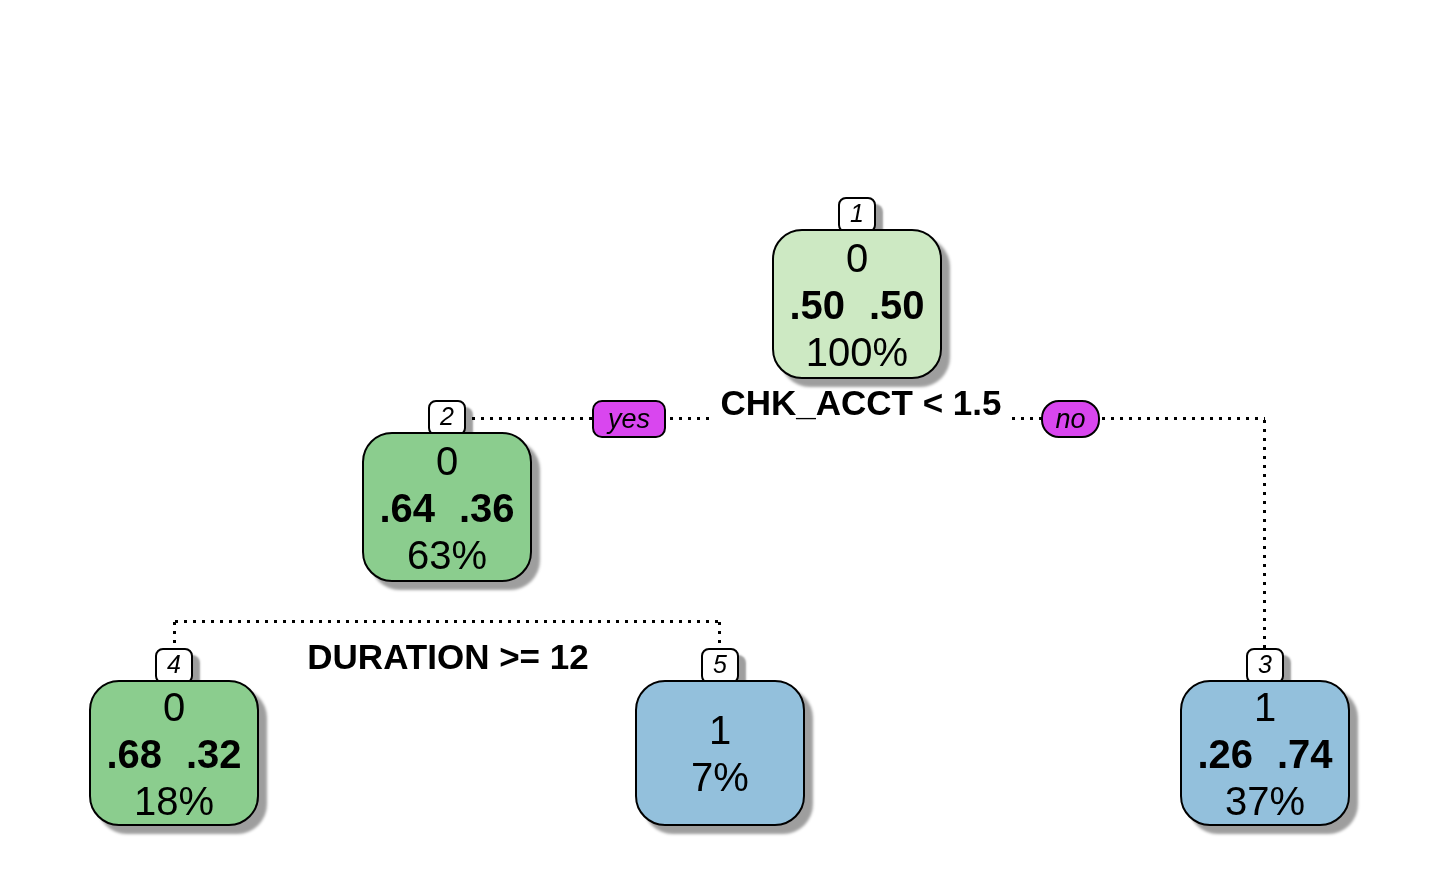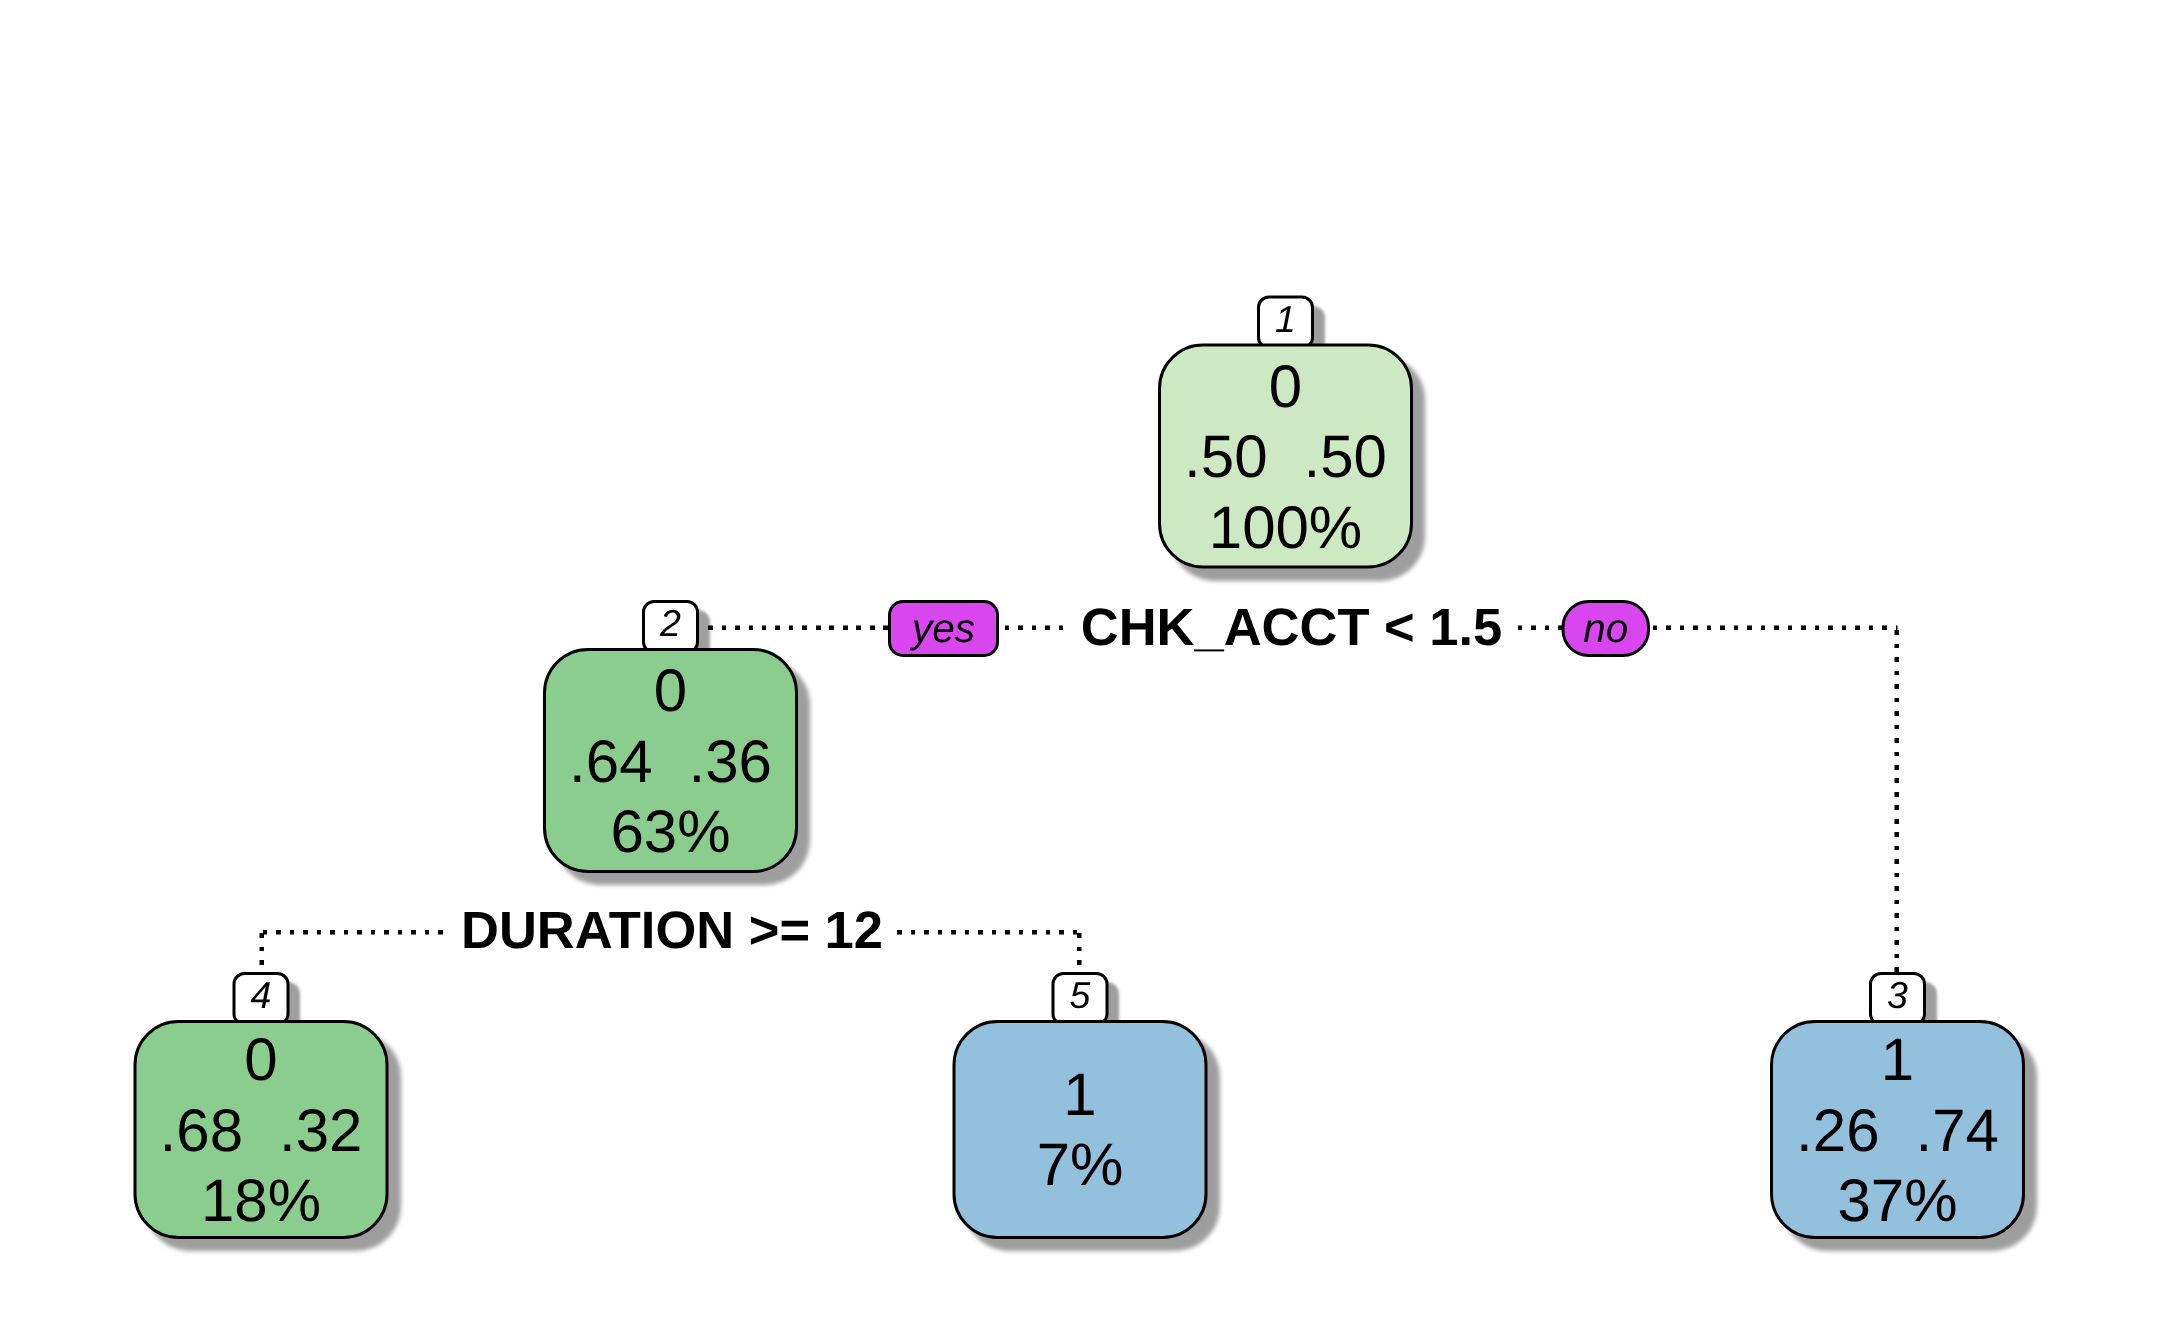--- a/index.html
+++ b/index.html
@@ -21,21 +21,21 @@
     flex-direction: column;
     align-items: center;
     justify-content: center;
     text-align: center;
     font-size: 40px;
     line-height: 47px;
     z-index: 3;
     box-shadow: 8px 8px 3px rgba(0,0,0,0.38);
     padding-top: 2px;
   }
-  .probs { display: flex; column-gap: 24px; }
+  .probs { display: flex; column-gap: 24px; font-weight: bold; }
   .badge {
     position: absolute;
     box-sizing: border-box;
     width: 38px;
     height: 36px;
     background: #fff;
     border: 2.5px solid #000;
     border-radius: 8px;
     z-index: 2;
     font-style: italic;
@@ -89,28 +89,28 @@
   <div class="hline" style="left:463px; top:417px; width:802px;"></div>
   <div class="vline" style="left:1263px; top:420px; height:229px;"></div>
 
   <div class="hline" style="left:175px; top:620px; width:546px;"></div>
   <div class="vline" style="left:173px; top:622px; height:27px;"></div>
   <div class="vline" style="left:718px; top:622px; height:27px;"></div>
 
   <div class="branch-box" style="left:592px; top:400px; width:74px; height:38px;">
     <span>yes</span>
   </div>
-  <div class="split-label" style="left:861px; top:398px;">
+  <div class="split-label" style="left:861px; top:382px;">
     <span>CHK_ACCT &lt; 1.5</span>
   </div>
   <div class="branch-box" style="left:1041px; top:400px; width:59px; height:38px;border-radius:18px;">
     <span>no</span>
   </div>
 
-  <div class="split-label" style="left:448px; top:600px;">
+  <div class="split-label" style="left:448px; top:636px;">
     <span>DURATION &gt;= 12</span>
   </div>
 
   <div class="badge" style="left:838px; top:197px;">
     <span>1</span>
   </div>
   <div class="badge" style="left:428px; top:400px;">
     <span>2</span>
   </div>
   <div class="badge" style="left:155px; top:648px;">

